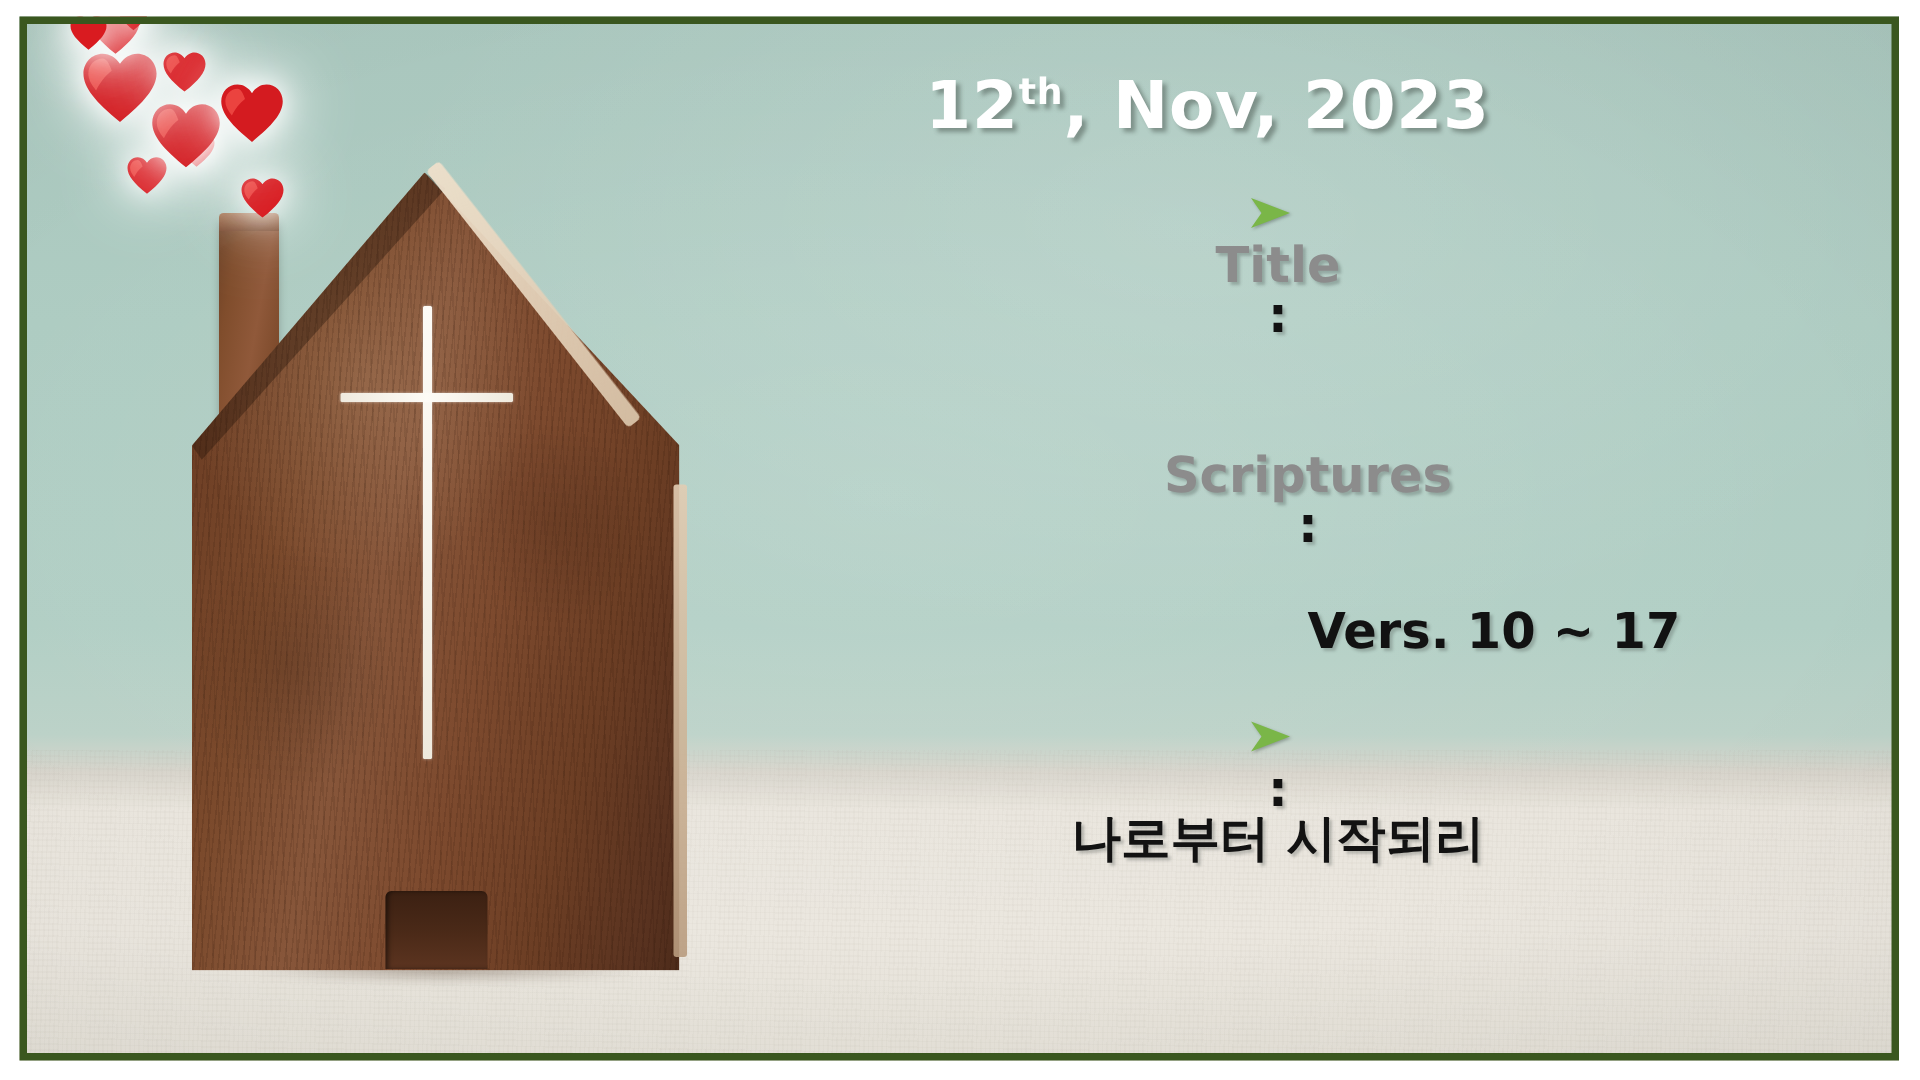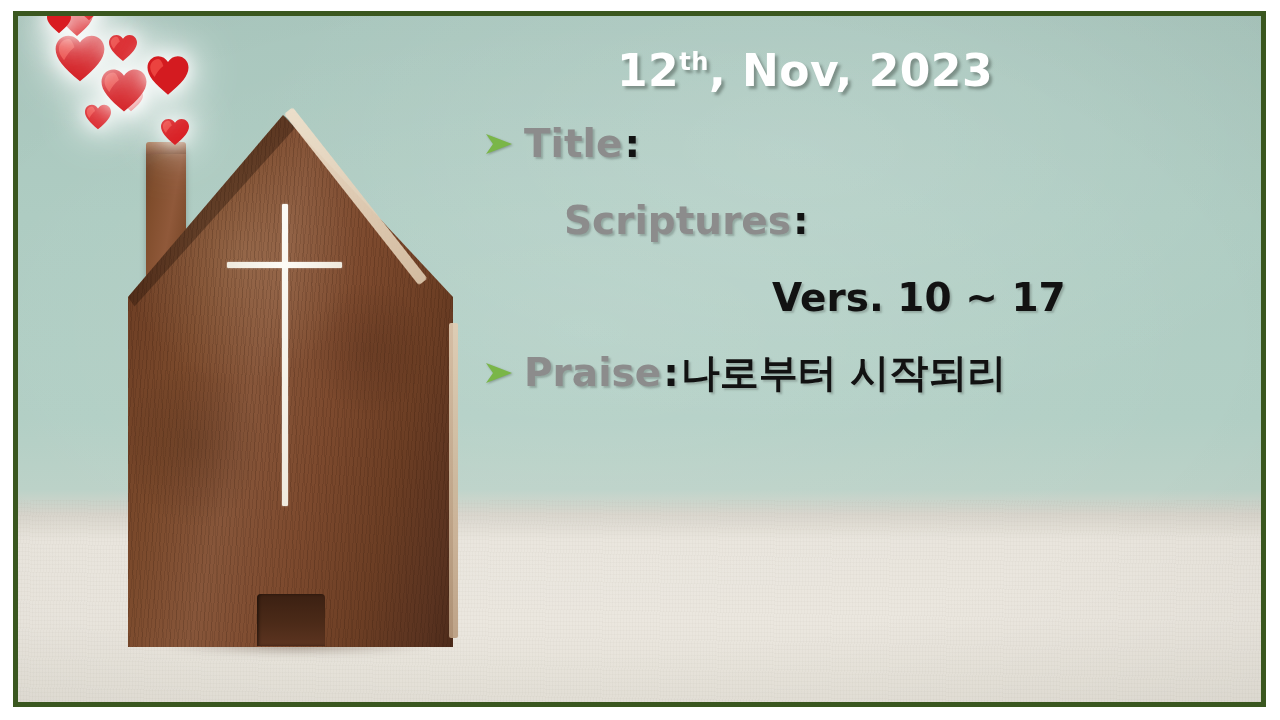--- a/index.html
+++ b/index.html
@@ -188,23 +188,24 @@
   .details{
     margin-top:30px;
     text-align:left;
     padding-left:104px;
   }
   .drow{
     display:flex;
     align-items:center;
     font-family:"DejaVu Sans", sans-serif;
     font-weight:bold;
-    font-size:39px;
+    font-size:33px;
     line-height:1.0;
     white-space:nowrap;
+    flex-direction:column;
   }
   .drow.r1{margin-bottom:38px;}
   .drow.r2{margin-bottom:38px;}
   .drow.r3{margin-bottom:36px;}
 
   .bullet{
     width:36px;flex:0 0 36px;
     display:inline-flex;align-items:center;justify-content:flex-start;
     margin-right:4px;
   }
@@ -336,21 +337,20 @@
       <div class="drow r3 ind3">
         <span class="val">Vers. 10 ~ 17</span>
       </div>
 
       <div class="drow r4">
         <span class="bullet">
           <svg width="30" height="26" viewBox="0 0 30 26">
               <path d="M2 3 L28 13 L2 23 L9 13 Z" fill="#7ab648"></path>
             </svg>
         </span>
-        <span class="lbl">Praise</span>
         <span class="sep">:</span>
         <span class="val">나로부터 시작되리</span>
       </div>
 
     </div>
   </div>
 
   <div class="edge-t"></div>
   <div class="edge-l"></div>
   <div class="edge-r"></div>

